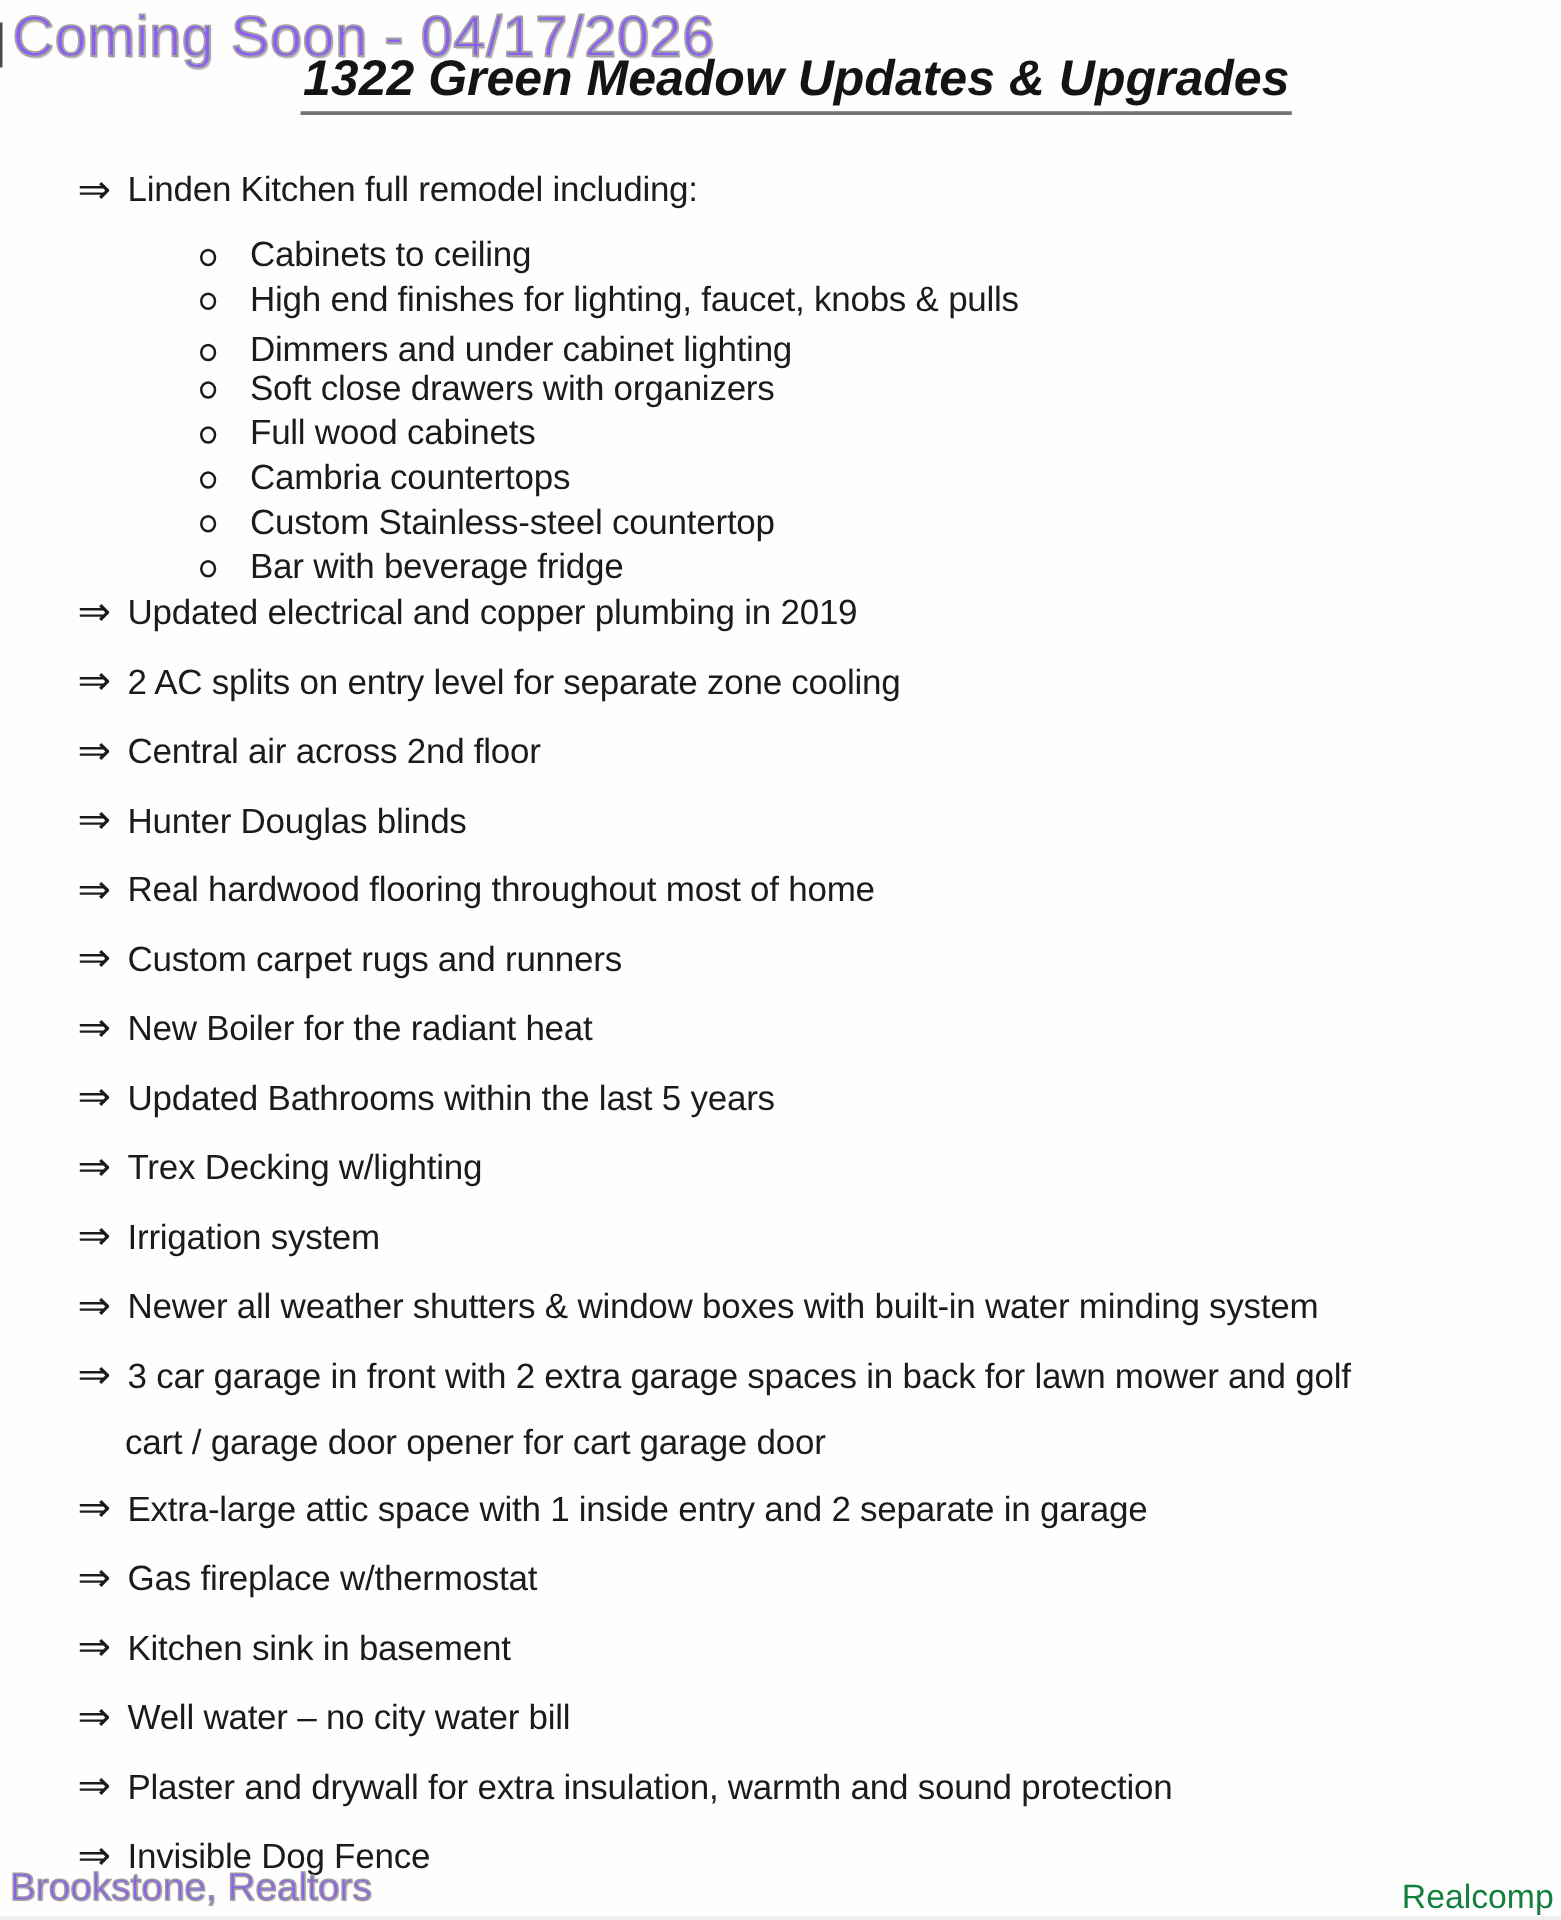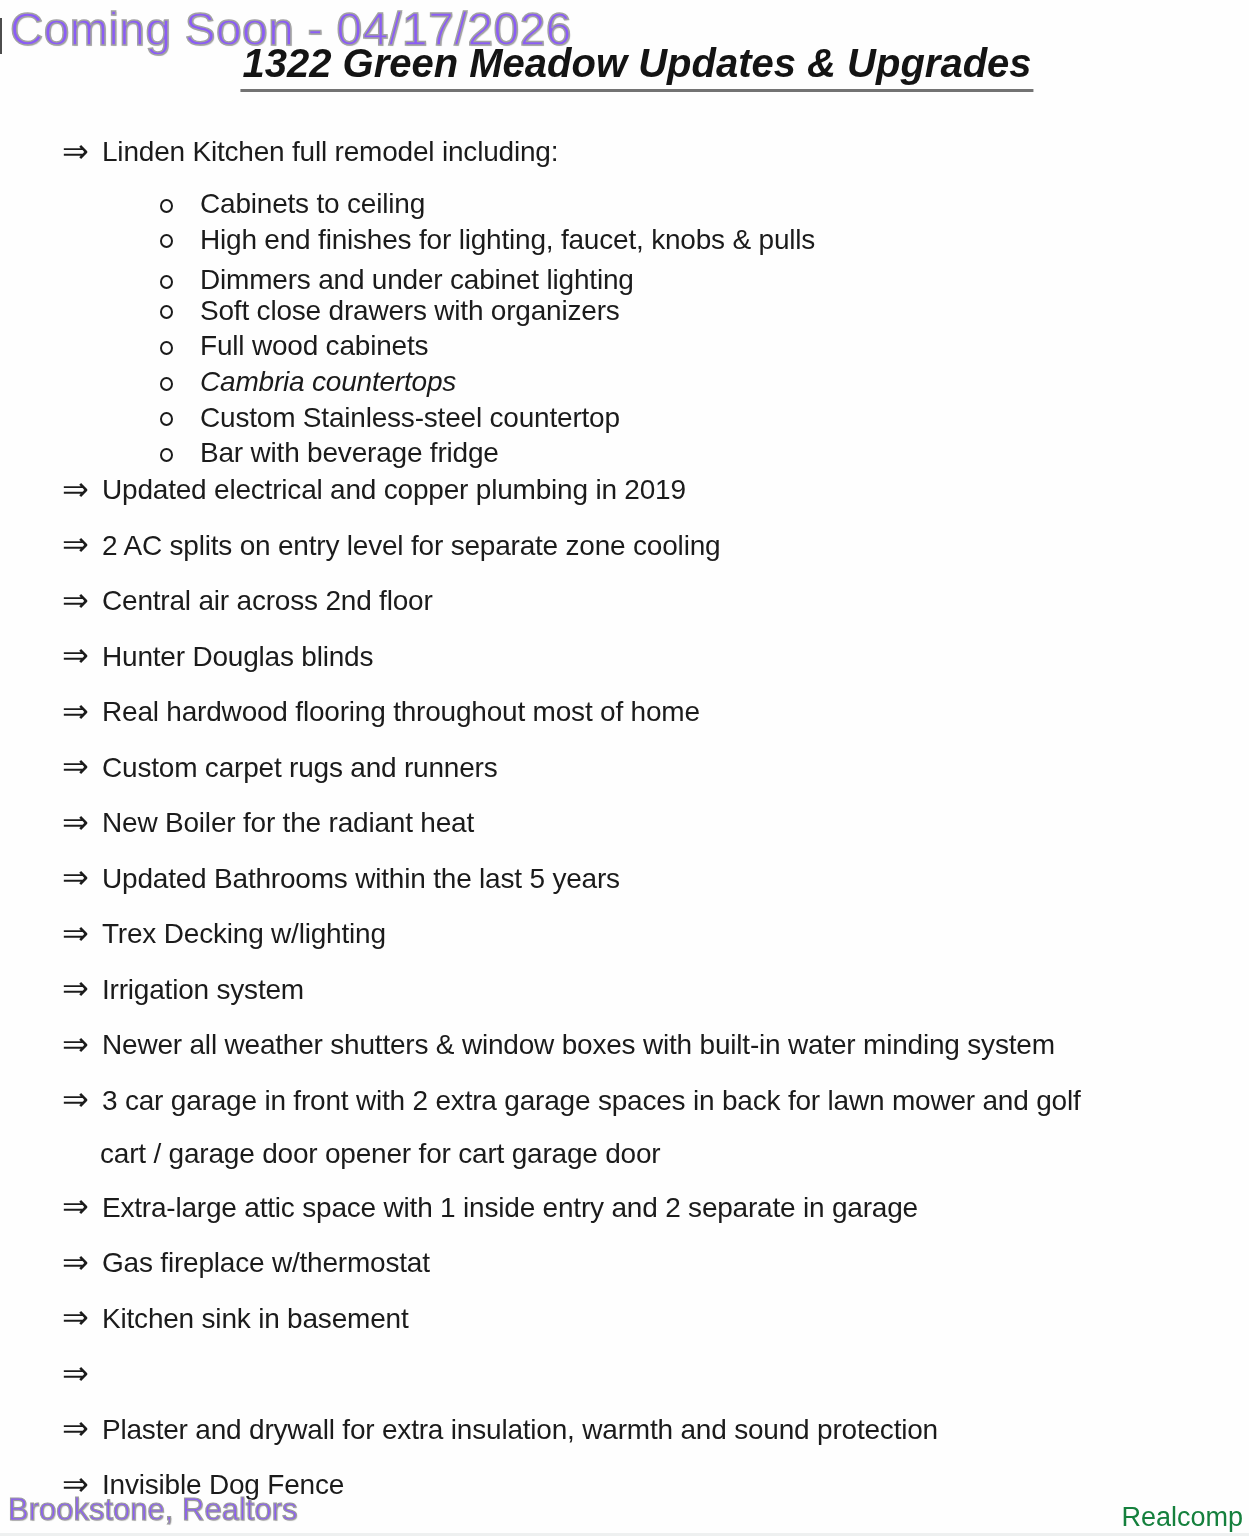--- a/index.html
+++ b/index.html
@@ -114,21 +114,21 @@
           <span class="circle"></span>
         </span>
         <span class="txt">Soft close drawers with organizers</span>
       </div>
       <div class="row sub" style="top: 346.4px;">
         <span class="circlewrap">
           <span class="circle"></span>
         </span>
         <span class="txt">Full wood cabinets</span>
       </div>
-      <div class="row sub" style="top: 382px; font-style: italic;">
+      <div class="row sub" style="top: 382px;">
         <span class="circlewrap">
           <span class="circle"></span>
         </span>
         <span class="txt">Cambria countertops</span>
       </div>
       <div class="row sub" style="top: 417.6px;">
         <span class="circlewrap">
           <span class="circle"></span>
         </span>
         <span class="txt">Custom Stainless-steel countertop</span>
@@ -197,20 +197,21 @@
       <div class="row main" style="top: 1263.2px;">
         <span class="arrow">⇒</span>
         <span class="txt">Gas fireplace w/thermostat</span>
       </div>
       <div class="row main" style="top: 1318.7px;">
         <span class="arrow">⇒</span>
         <span class="txt">Kitchen sink in basement</span>
       </div>
       <div class="row main" style="top: 1374.2px;">
         <span class="arrow">⇒</span>
+        <span class="txt">Well water – no city water bill</span>
       </div>
       <div class="row main" style="top: 1429.7px;">
         <span class="arrow">⇒</span>
         <span class="txt">Plaster and drywall for extra insulation, warmth and sound protection</span>
       </div>
       <div class="row main" style="top: 1485.2px;">
         <span class="arrow">⇒</span>
         <span class="txt">Invisible Dog Fence</span>
       </div>
     </div>

